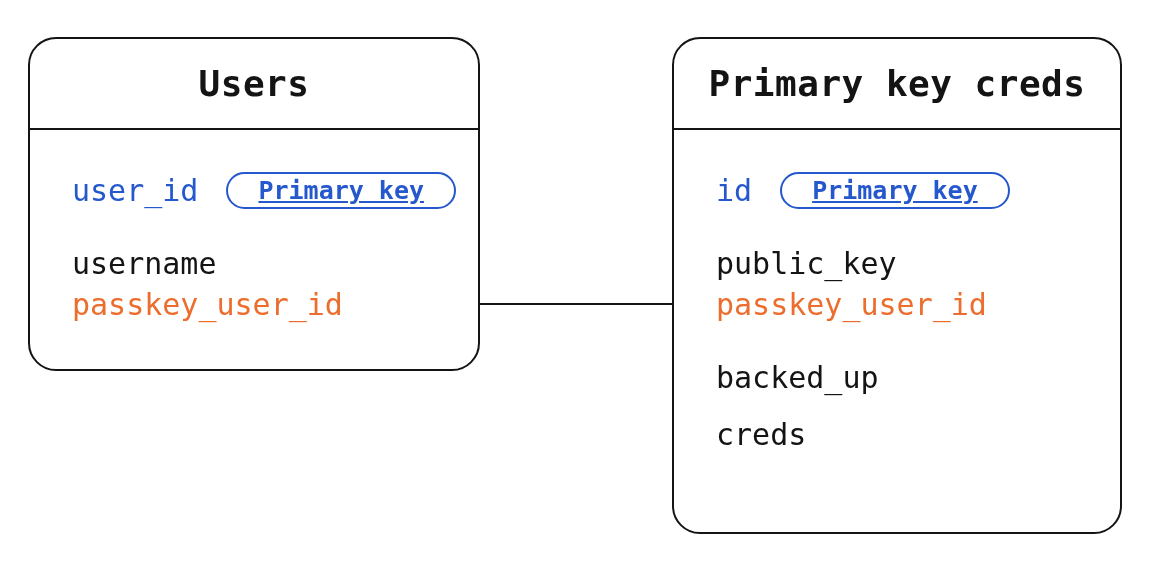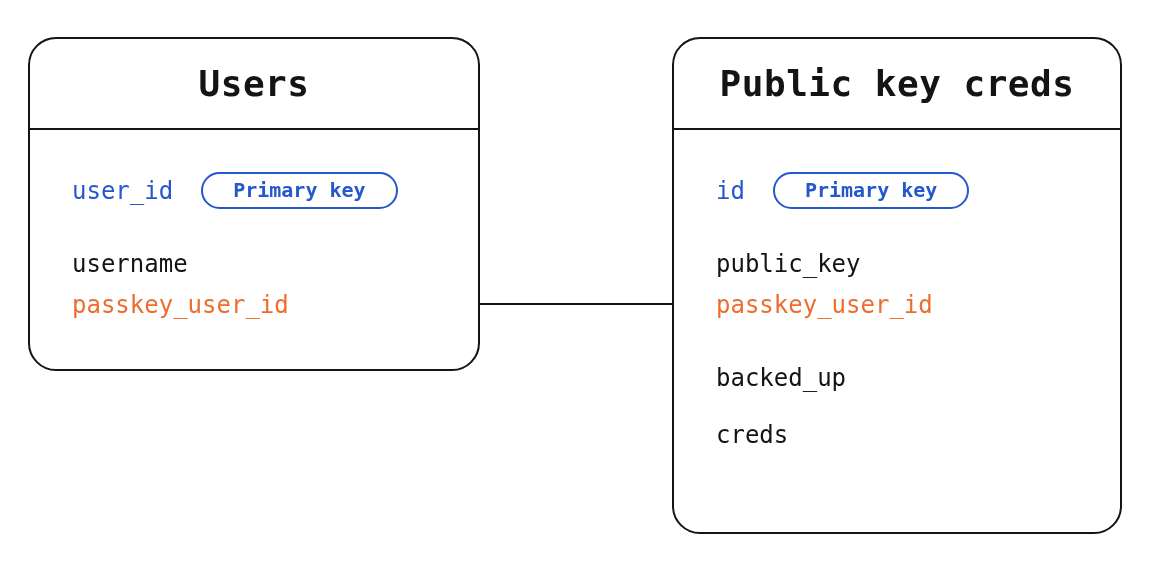--- a/index.html
+++ b/index.html
@@ -55,38 +55,39 @@
   .field-list {
     padding-top: 32px;
   }
   .field-row {
     height: 57px;
     display: flex;
     align-items: center;
     padding-left: 42px;
   }
   .field-name {
-    font-size: 24px;
+    font-size: 30px;
     color: var(--ink);
     white-space: pre;
   }
   .field-name.blue   { color: var(--blue); }
   .field-name.orange { color: var(--orange); }
   .field-name.black  { color: var(--ink); margin-top: 32px; }
   .badge {
     margin-left: 28px;
     box-sizing: border-box;
     border: 2px solid var(--blue);
     border-radius: 999px;
     color: var(--blue);
-    font-size: 20px;
+    font-size: 25px;
     font-weight: bold;
     line-height: 33px;
     padding: 0 30px;
     white-space: pre;
+    text-decoration: underline;
   }
   .connector {
     position: absolute;
     left: 480px;
     top: 303px;
     width: 192px;
     height: 2px;
     background: var(--ink);
   }
 </style>
@@ -107,21 +108,21 @@
         <div class="field-row">
           <span class="field-name black">username</span>
         </div>
         <div class="field-row">
           <span class="field-name orange">passkey_user_id</span>
         </div>
       </div>
   </div>
 
   <div class="table-box right">
-    <div class="table-header">Public key creds</div>
+    <div class="table-header">Primary key creds</div>
     <div class="field-list">
         <div class="field-row">
           <span class="field-name blue">id</span>
           <span class="badge">Primary key</span>
         </div>
         <div class="field-row">
           <span class="field-name black">public_key</span>
         </div>
         <div class="field-row">
           <span class="field-name orange">passkey_user_id</span>

